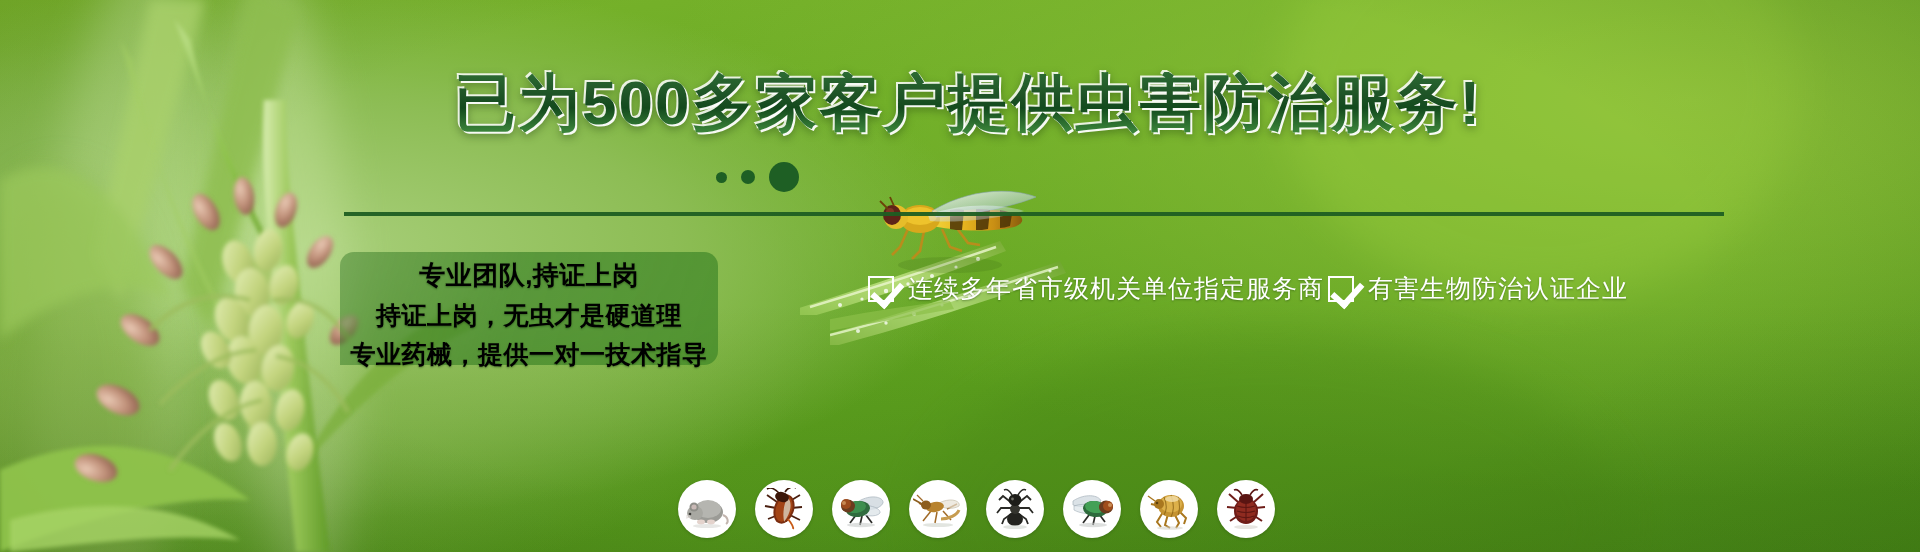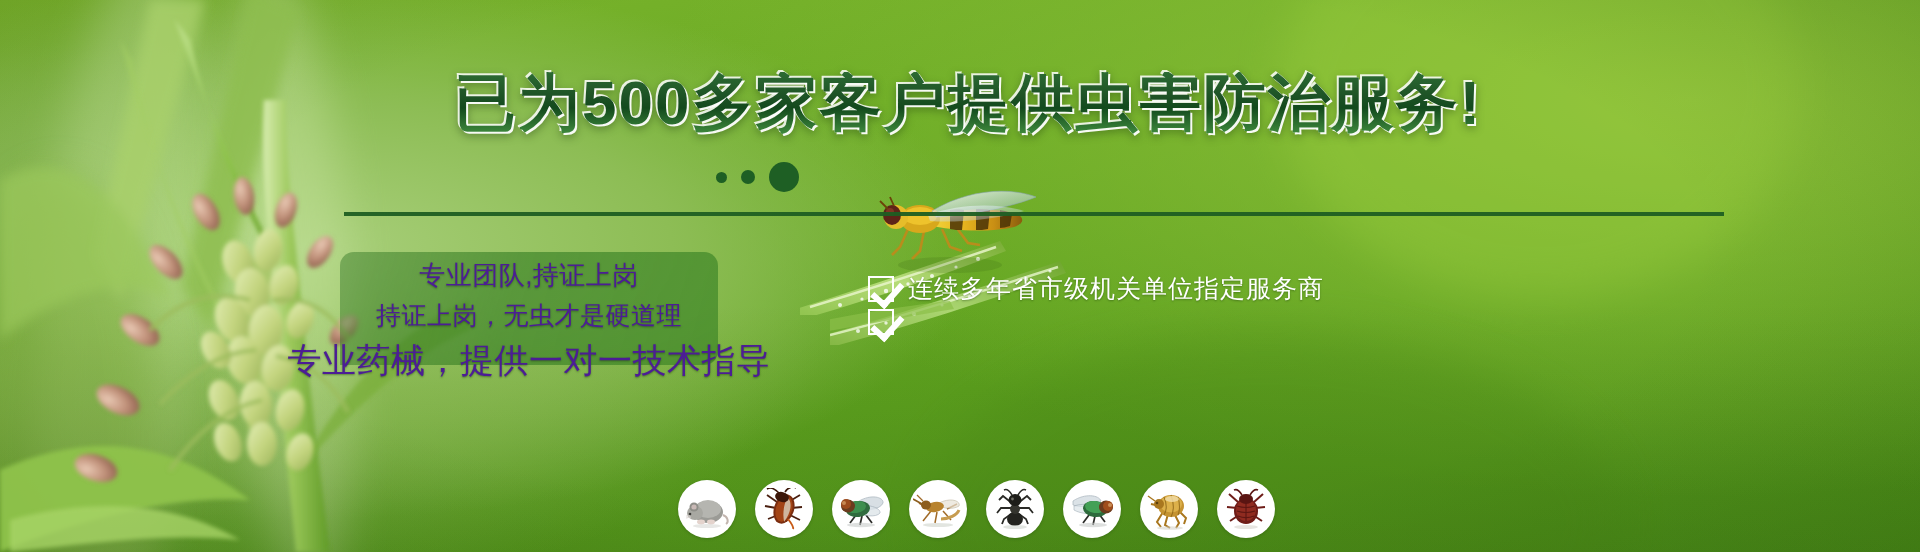--- a/index.html
+++ b/index.html
@@ -120,35 +120,35 @@
   }
   .panel-lines {
     position: absolute;
     left: 340px; top: 258px;
     width: 378px;
     display: flex; flex-direction: column; align-items: center;
     gap: 6px;
     pointer-events: none;
   }
   .panel-line {
-    color: #4c1d95;
-    font-weight: normal;
+    color: #000000;
+    font-weight: bold;
     white-space: nowrap;
     text-shadow: 0 1px 2px rgba(20,50,10,.45);
     font-family: "Liberation Sans", sans-serif;
   }
   .panel-line.l1 { font-size: 26px; letter-spacing: .5px; }
   .panel-line.l2 { font-size: 25px; letter-spacing: .5px; }
-  .panel-line.l3 { font-size: 34px; letter-spacing: .5px; }
+  .panel-line.l3 { font-size: 25px; letter-spacing: .5px; }
 
   
   .checklist {
     position: absolute;
     left: 868px; top: 272px;
-    display: flex; flex-direction: column; gap: 4px;
+    display: flex; flex-direction: row; gap: 4px;
   }
   .check-row { display: flex; align-items: center; gap: 14px; }
   .check-box {
     width: 26px; height: 26px;
     border: 2px solid #ffffff;
     position: relative;
     flex: 0 0 auto;
   }
   .check-box::after {
     content: "";
@@ -415,20 +415,21 @@
     <div class="panel-line l3">专业药械，提供一对一技术指导</div>
   </div>
 
   <div class="checklist">
     <div class="check-row">
       <span class="check-box"></span>
       <span class="check-text">连续多年省市级机关单位指定服务商</span>
     </div>
     <div class="check-row">
       <span class="check-box"></span>
+      <span class="check-text">有害生物防治认证企业</span>
     </div>
   </div>
 
   <div class="pests">
 
     <div class="pest" title="鼠">
       <svg width="48" height="40" viewBox="0 0 48 40">
         <ellipse cx="25" cy="23" rx="15" ry="11" fill="#9b9b96"></ellipse>
         <ellipse cx="25" cy="20" rx="13" ry="9" fill="#b5b5b0"></ellipse>
         <ellipse cx="12" cy="24" rx="8" ry="7" fill="#a8a8a2"></ellipse>

